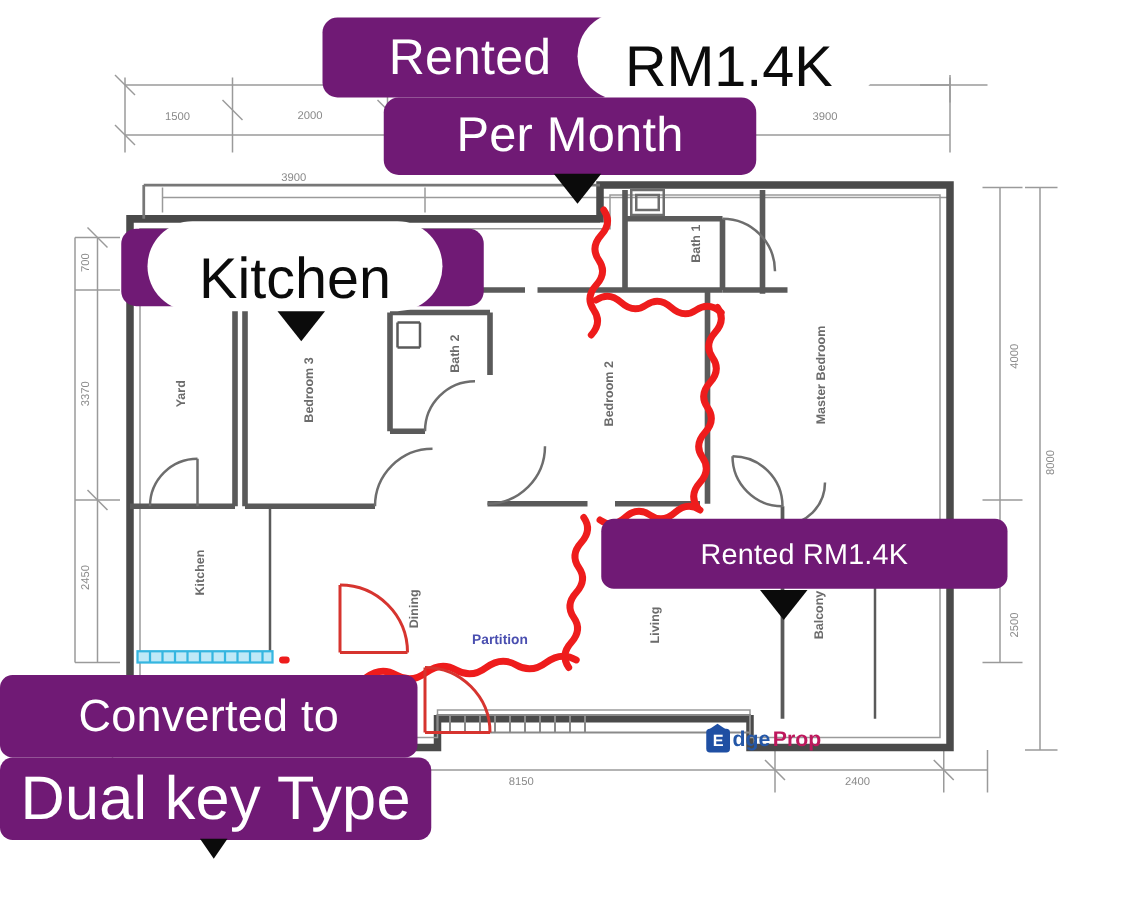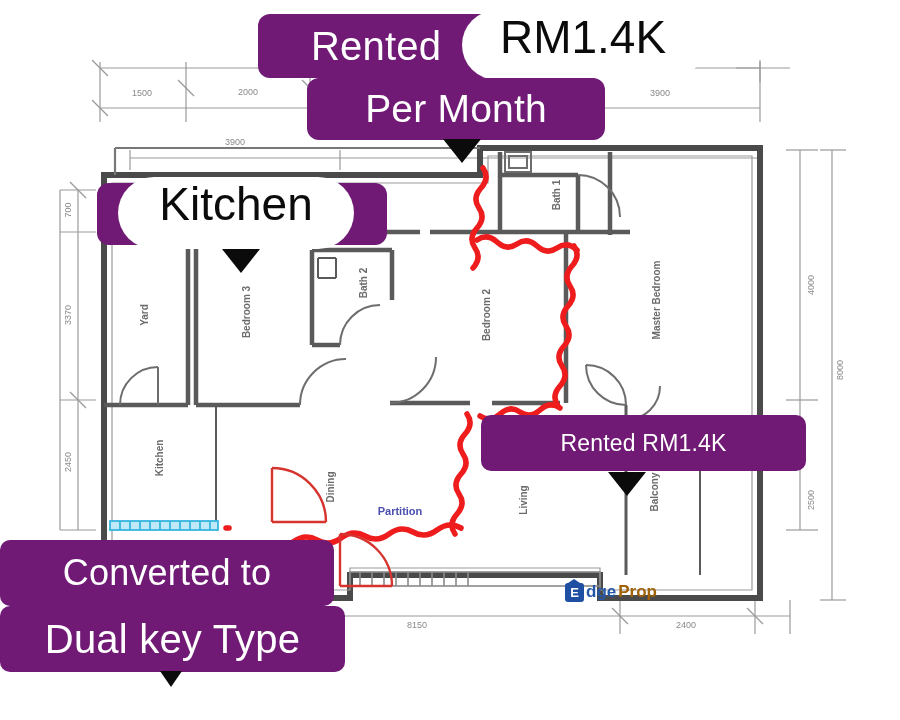--- a/index.html
+++ b/index.html
@@ -38,21 +38,21 @@
     justify-content: center;
     white-space: nowrap;
     letter-spacing: .2px;
   }
   .callout-pill {
     position: absolute;
     background: #ffffff;
     color: #0b0b0b;
     border-radius: 40px;
     display: flex;
-    align-items: flex-start;
+    align-items: flex-end;
     justify-content: center;
     white-space: nowrap;
   }
   .pointer {
     position: absolute;
     width: 0;
     height: 0;
     border-left: 19px solid transparent;
     border-right: 19px solid transparent;
     border-top: 24px solid #0b0b0b;
@@ -92,21 +92,21 @@
     content: "";
     position: absolute;
     top: -4px;
     left: 0px;
     width: 0; height: 0;
     border-left: 9.5px solid transparent;
     border-right: 9.5px solid transparent;
     border-bottom: 6px solid #1f4fa3;
   }
   .wm-edge { color: #2457a7; }
-  .wm-prop { color: #a16207; }
+  .wm-prop { color: #be185d; }
 
   
 </style>
 </head>
 <body>
 
 <div id="stage">
 
   <svg id="floorplan-svg" viewBox="0 0 900 720">
 
@@ -334,21 +334,21 @@
   <div class="pointer" style="left:222px; top:249px;"></div>
 
   <div class="callout-box" style="left:481px; top:415px; width:325px; height:56px; font-size:23px; border-radius:10px;">
     <span>Rented RM1.4K</span>
   </div>
   <div class="pointer" style="left:608px; top:472px;"></div>
 
   <div class="callout-box" style="left:0px; top:540px; width:334px; height:66px; font-size:36px; border-radius:10px;">
     <span>Converted to</span>
   </div>
-  <div class="callout-box" style="left:0px; top:606px; width:345px; height:66px; font-size:40px; border-radius:10px;">
+  <div class="callout-box" style="left:0px; top:606px; width:345px; height:66px; font-size:49px; border-radius:10px;">
     <span>Dual key Type</span>
   </div>
   <div class="pointer small" style="left:160px; top:671px;"></div>
 
   <div id="watermark">
     <span id="wm-badge">
       <span>E</span>
     </span>
     <span class="wm-edge">dge</span>
       <span class="wm-prop">Prop</span>

